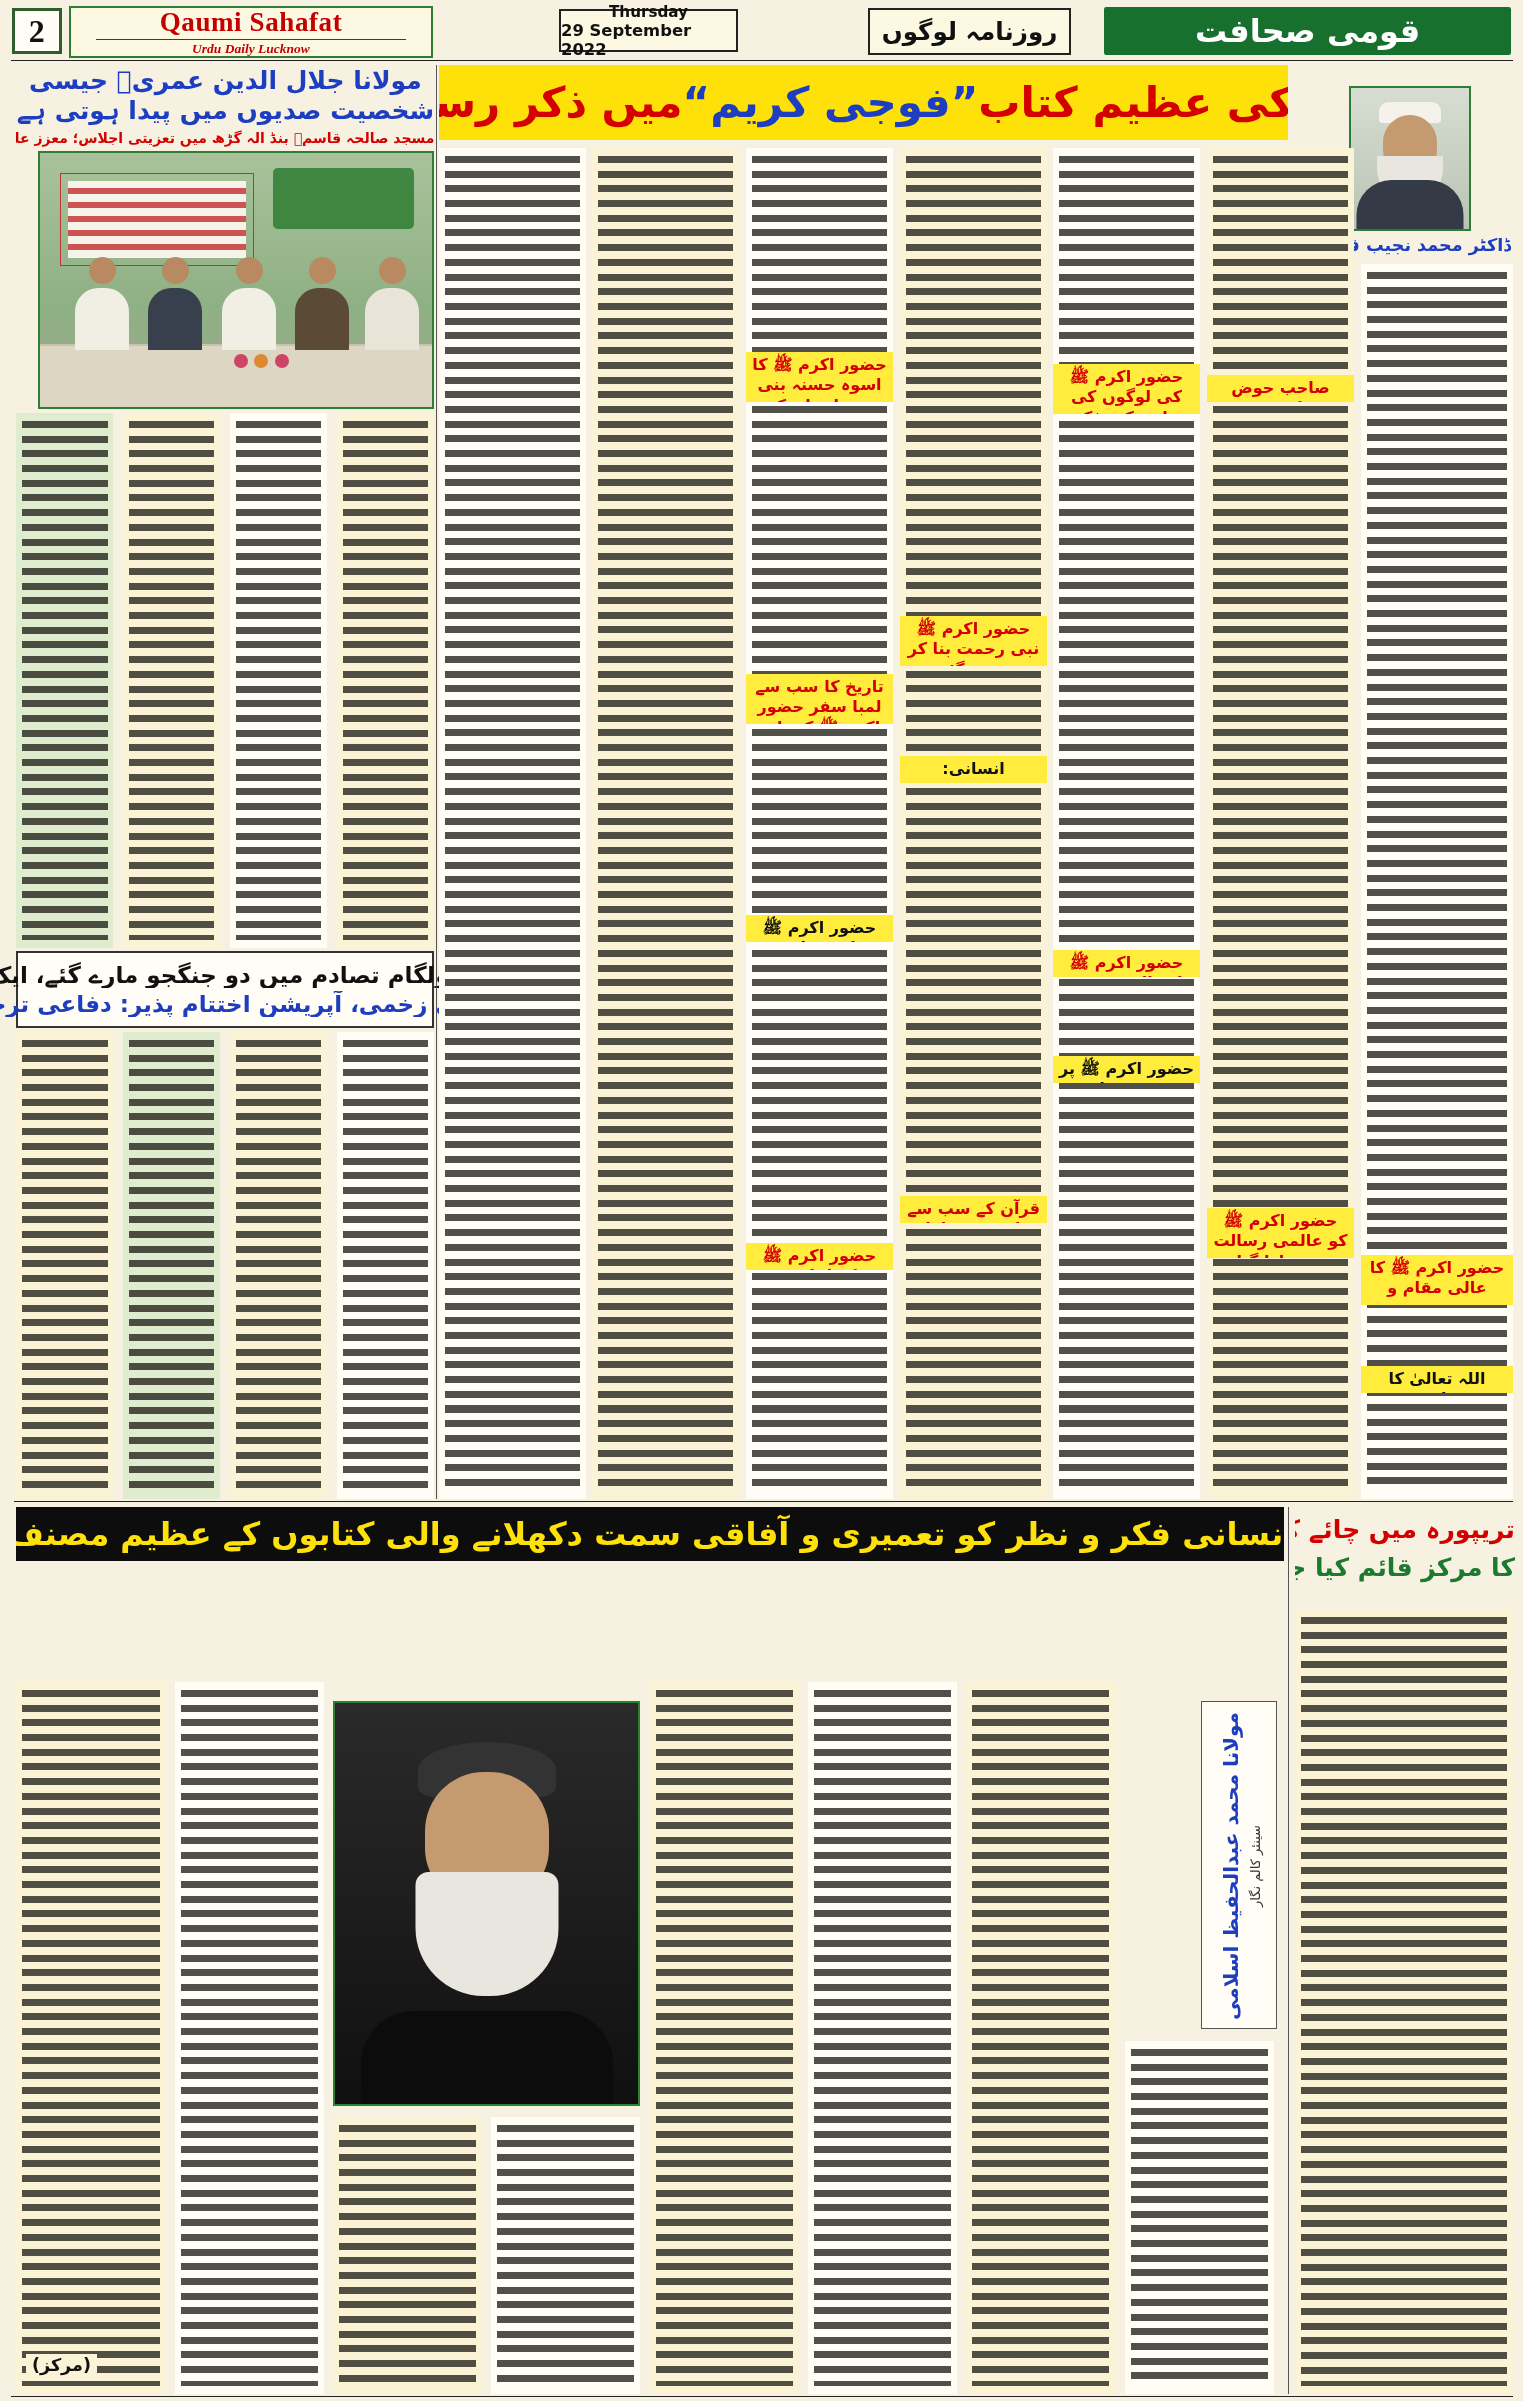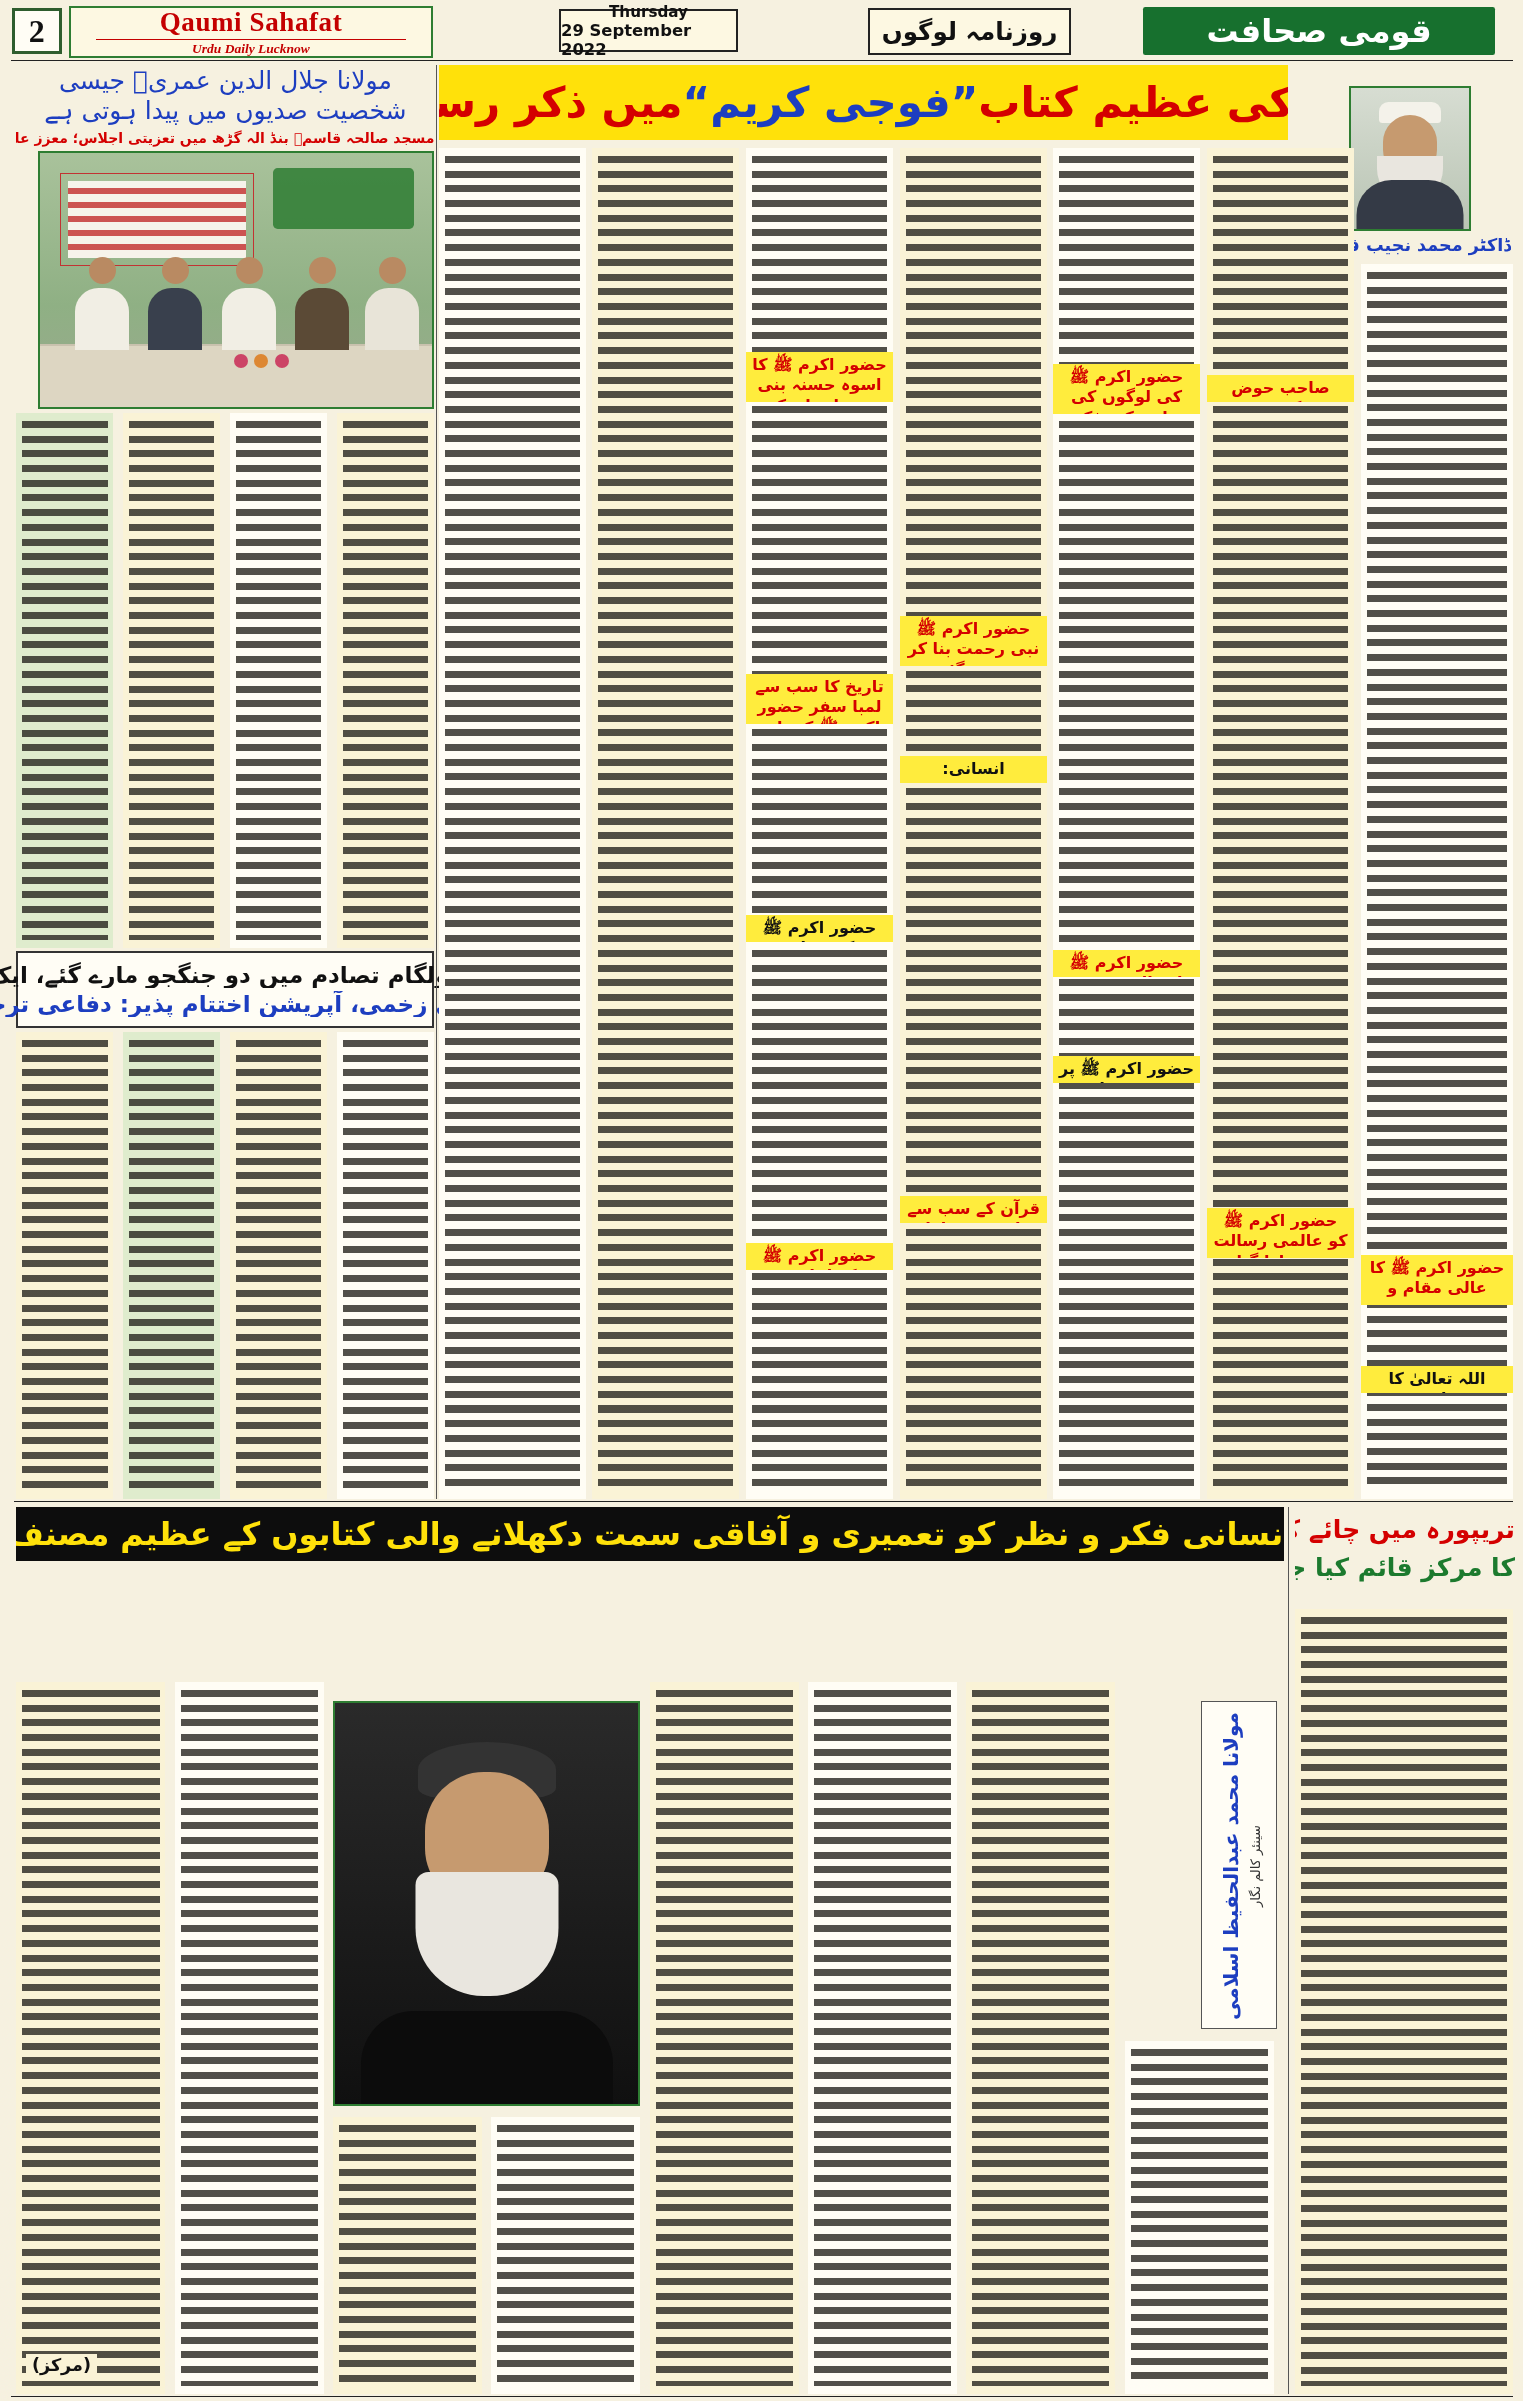--- a/index.html
+++ b/index.html
@@ -25,21 +25,21 @@
   .datebox{border:2.3px solid #222;background:#fdf8e2;box-sizing:border-box;display:flex;flex-direction:column;
     align-items:center;justify-content:center;}
   .d1{font-size:15.2px;font-weight:bold;color:#111;}
   .d2{font-size:16.4px;font-weight:bold;color:#111;}
   .calligbox{border:2.3px double #222;background:#fdf8e2;display:flex;align-items:center;justify-content:center;
     font-size:24.6px;font-weight:bold;color:#111;box-sizing:border-box;}
   .greenband{background:#17702e;color:#fff;display:flex;align-items:center;justify-content:center;
     font-size:32px;font-weight:bold;border-radius:2.3px;}
 
   
-  .obit-h{color:#1d3ec0;font-size:25px;font-weight:normal;text-align:center;line-height:1.18;overflow:hidden;}
+  .obit-h{color:#1d3ec0;font-size:25px;font-weight:bold;text-align:center;line-height:1.18;overflow:hidden;}
   .obit-sub{color:#d40000;font-size:14px;font-weight:bold;text-align:center;white-space:nowrap;overflow:hidden;}
   .lead-band{background:#ffe10a;display:flex;align-items:center;justify-content:center;font-size:42px;font-weight:bold;
     white-space:nowrap;overflow:hidden;}
   .red{color:#d40000;} .blue{color:#1d3ec0;}
   .subhead{position:absolute;box-sizing:border-box;background:#ffec3d;color:#d40000;font-weight:bold;font-size:16px;
     line-height:1.28;text-align:center;direction:rtl;padding:2.9px 4.7px;overflow:hidden;}
   .subhead.dark{color:#111;}
 
   
   .photo{border:2.9px solid #2e7d32;box-sizing:border-box;overflow:hidden;position:absolute;}
@@ -112,21 +112,21 @@
 
   <div class="abs datebox" style="left:559px;top:9.4px;width:179px;height:43px">
     <div class="d1">Thursday</div>
     <div class="d2">29 September 2022</div>
   </div>
 
   <div class="abs calligbox rtl" style="left:868px;top:8.2px;width:203px;height:47px">
     <span>روزنامہ لوگوں</span>
   </div>
 
-  <div class="abs greenband rtl" style="left:1143px;top:7px;width:352px;height:48px">
+  <div class="abs greenband rtl" style="left:1104px;top:7px;width:407px;height:48px">
     <span>قومی صحافت</span>
   </div>
 
   <div class="abs hline" style="left:10.6px;top:60px;width:1502px"></div>
 
   <div class="abs obit-h rtl" style="left:16.4px;top:66px;width:418px;height:61px">مولانا جلال الدین عمریؒ جیسی شخصیت صدیوں میں پیدا ہوتی ہے</div>
   <div class="abs obit-sub rtl" style="left:16.4px;top:130px;width:418px;height:20px">مسجد صالحہ قاسمؒ بنڈ الہ گڑھ میں تعزیتی اجلاس؛ معزز علماء کرام و مفتیان عظام کا خطاب</div>
 
   <div class="photo ev" style="left:38px;top:151px;width:396px;height:258px">
     <div class="ev-banner"></div>

